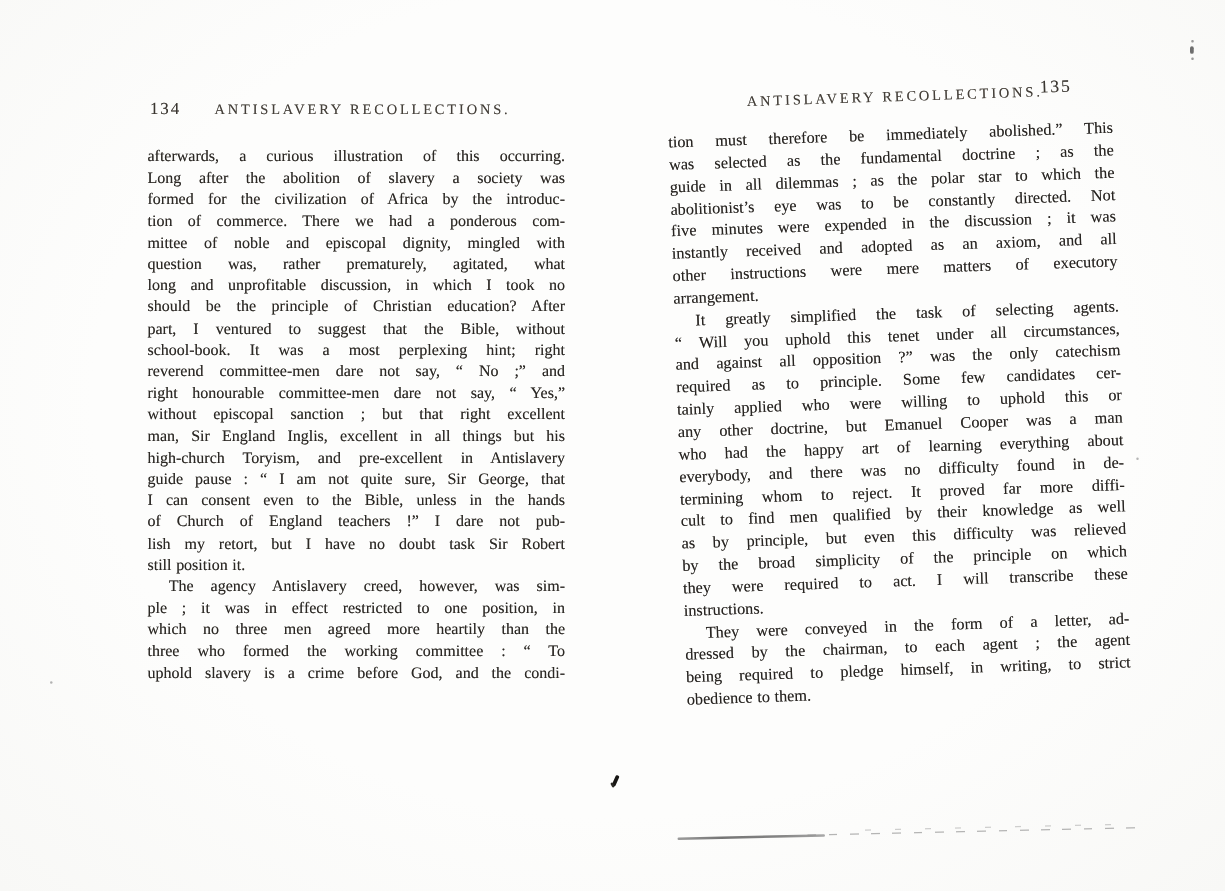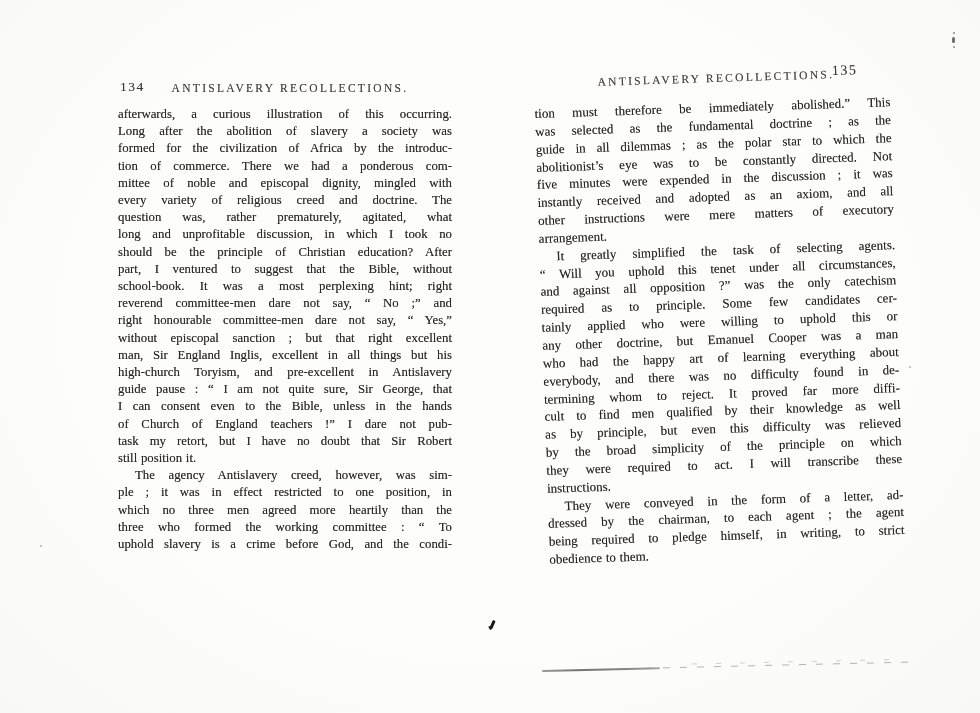--- a/index.html
+++ b/index.html
@@ -42,21 +42,21 @@
   .pagenum {
     position: absolute;
     top: -3px;
     font-size: 13.5px;
     letter-spacing: 1.5px;
     color: #3a3631;
   }
   .left-page  .pagenum { left: 2px; }
   .right-page .pagenum { right: 32px; top: -5px; font-size: 14px; }
 
-  .page-body { margin-top: 8px; font-size: 12.8px; line-height: 17.2px; }
+  .page-body { margin-top: 19px; font-size: 12.8px; line-height: 17.2px; }
   .right-page .page-body { margin-top: 11px; font-size: 13px; line-height: 17.85px; }
 
   .line {
     text-align: justify;
     text-align-last: justify;
     -moz-text-align-last: justify;
     word-spacing: 0.5px;
   }
   .line.endline { text-align-last: left; -moz-text-align-last: left; }
   .line.indent  { text-indent: 17px; }
@@ -109,35 +109,34 @@
       <span class="pagenum">134</span>
       <span class="running-title">ANTISLAVERY RECOLLECTIONS.</span>
     </div>
     <div class="page-body">
         <div class="paragraph">
           <div class="line">afterwards, a curious illustration of this occurring.</div>
           <div class="line">Long after the abolition of slavery a society was</div>
           <div class="line">formed for the civilization of Africa by the introduc-</div>
           <div class="line">tion of commerce. There we had a ponderous com-</div>
           <div class="line">mittee of noble and episcopal dignity, mingled with</div>
-          <div class="line">every variety of religious creed and doctrine. The</div>
           <div class="line">question was, rather prematurely, agitated, what</div>
           <div class="line">long and unprofitable discussion, in which I took no</div>
           <div class="line">should be the principle of Christian education? After</div>
           <div class="line">part, I ventured to suggest that the Bible, without</div>
           <div class="line">school-book. It was a most perplexing hint; right</div>
           <div class="line">reverend committee-men dare not say, “ No ;” and</div>
           <div class="line">right honourable committee-men dare not say, “ Yes,”</div>
           <div class="line">without episcopal sanction ; but that right excellent</div>
           <div class="line">man, Sir England Inglis, excellent in all things but his</div>
           <div class="line">high-church Toryism, and pre-excellent in Antislavery</div>
           <div class="line">guide pause : “ I am not quite sure, Sir George, that</div>
           <div class="line">I can consent even to the Bible, unless in the hands</div>
           <div class="line">of Church of England teachers !” I dare not pub-</div>
-          <div class="line">task my retort, but I have no doubt that Sir Robert</div>
+          <div class="line">lish my retort, but I have no doubt task Sir Robert</div>
           <div class="line endline">still position it.</div>
         </div>
         <div class="paragraph">
           <div class="line indent">The agency Antislavery creed, however, was sim-</div>
           <div class="line">ple ; it was in effect restricted to one position, in</div>
           <div class="line">which no three men agreed more heartily than the</div>
           <div class="line">three who formed the working committee : “ To</div>
           <div class="line">uphold slavery is a crime before God, and the condi-</div>
         </div>
       </div>

